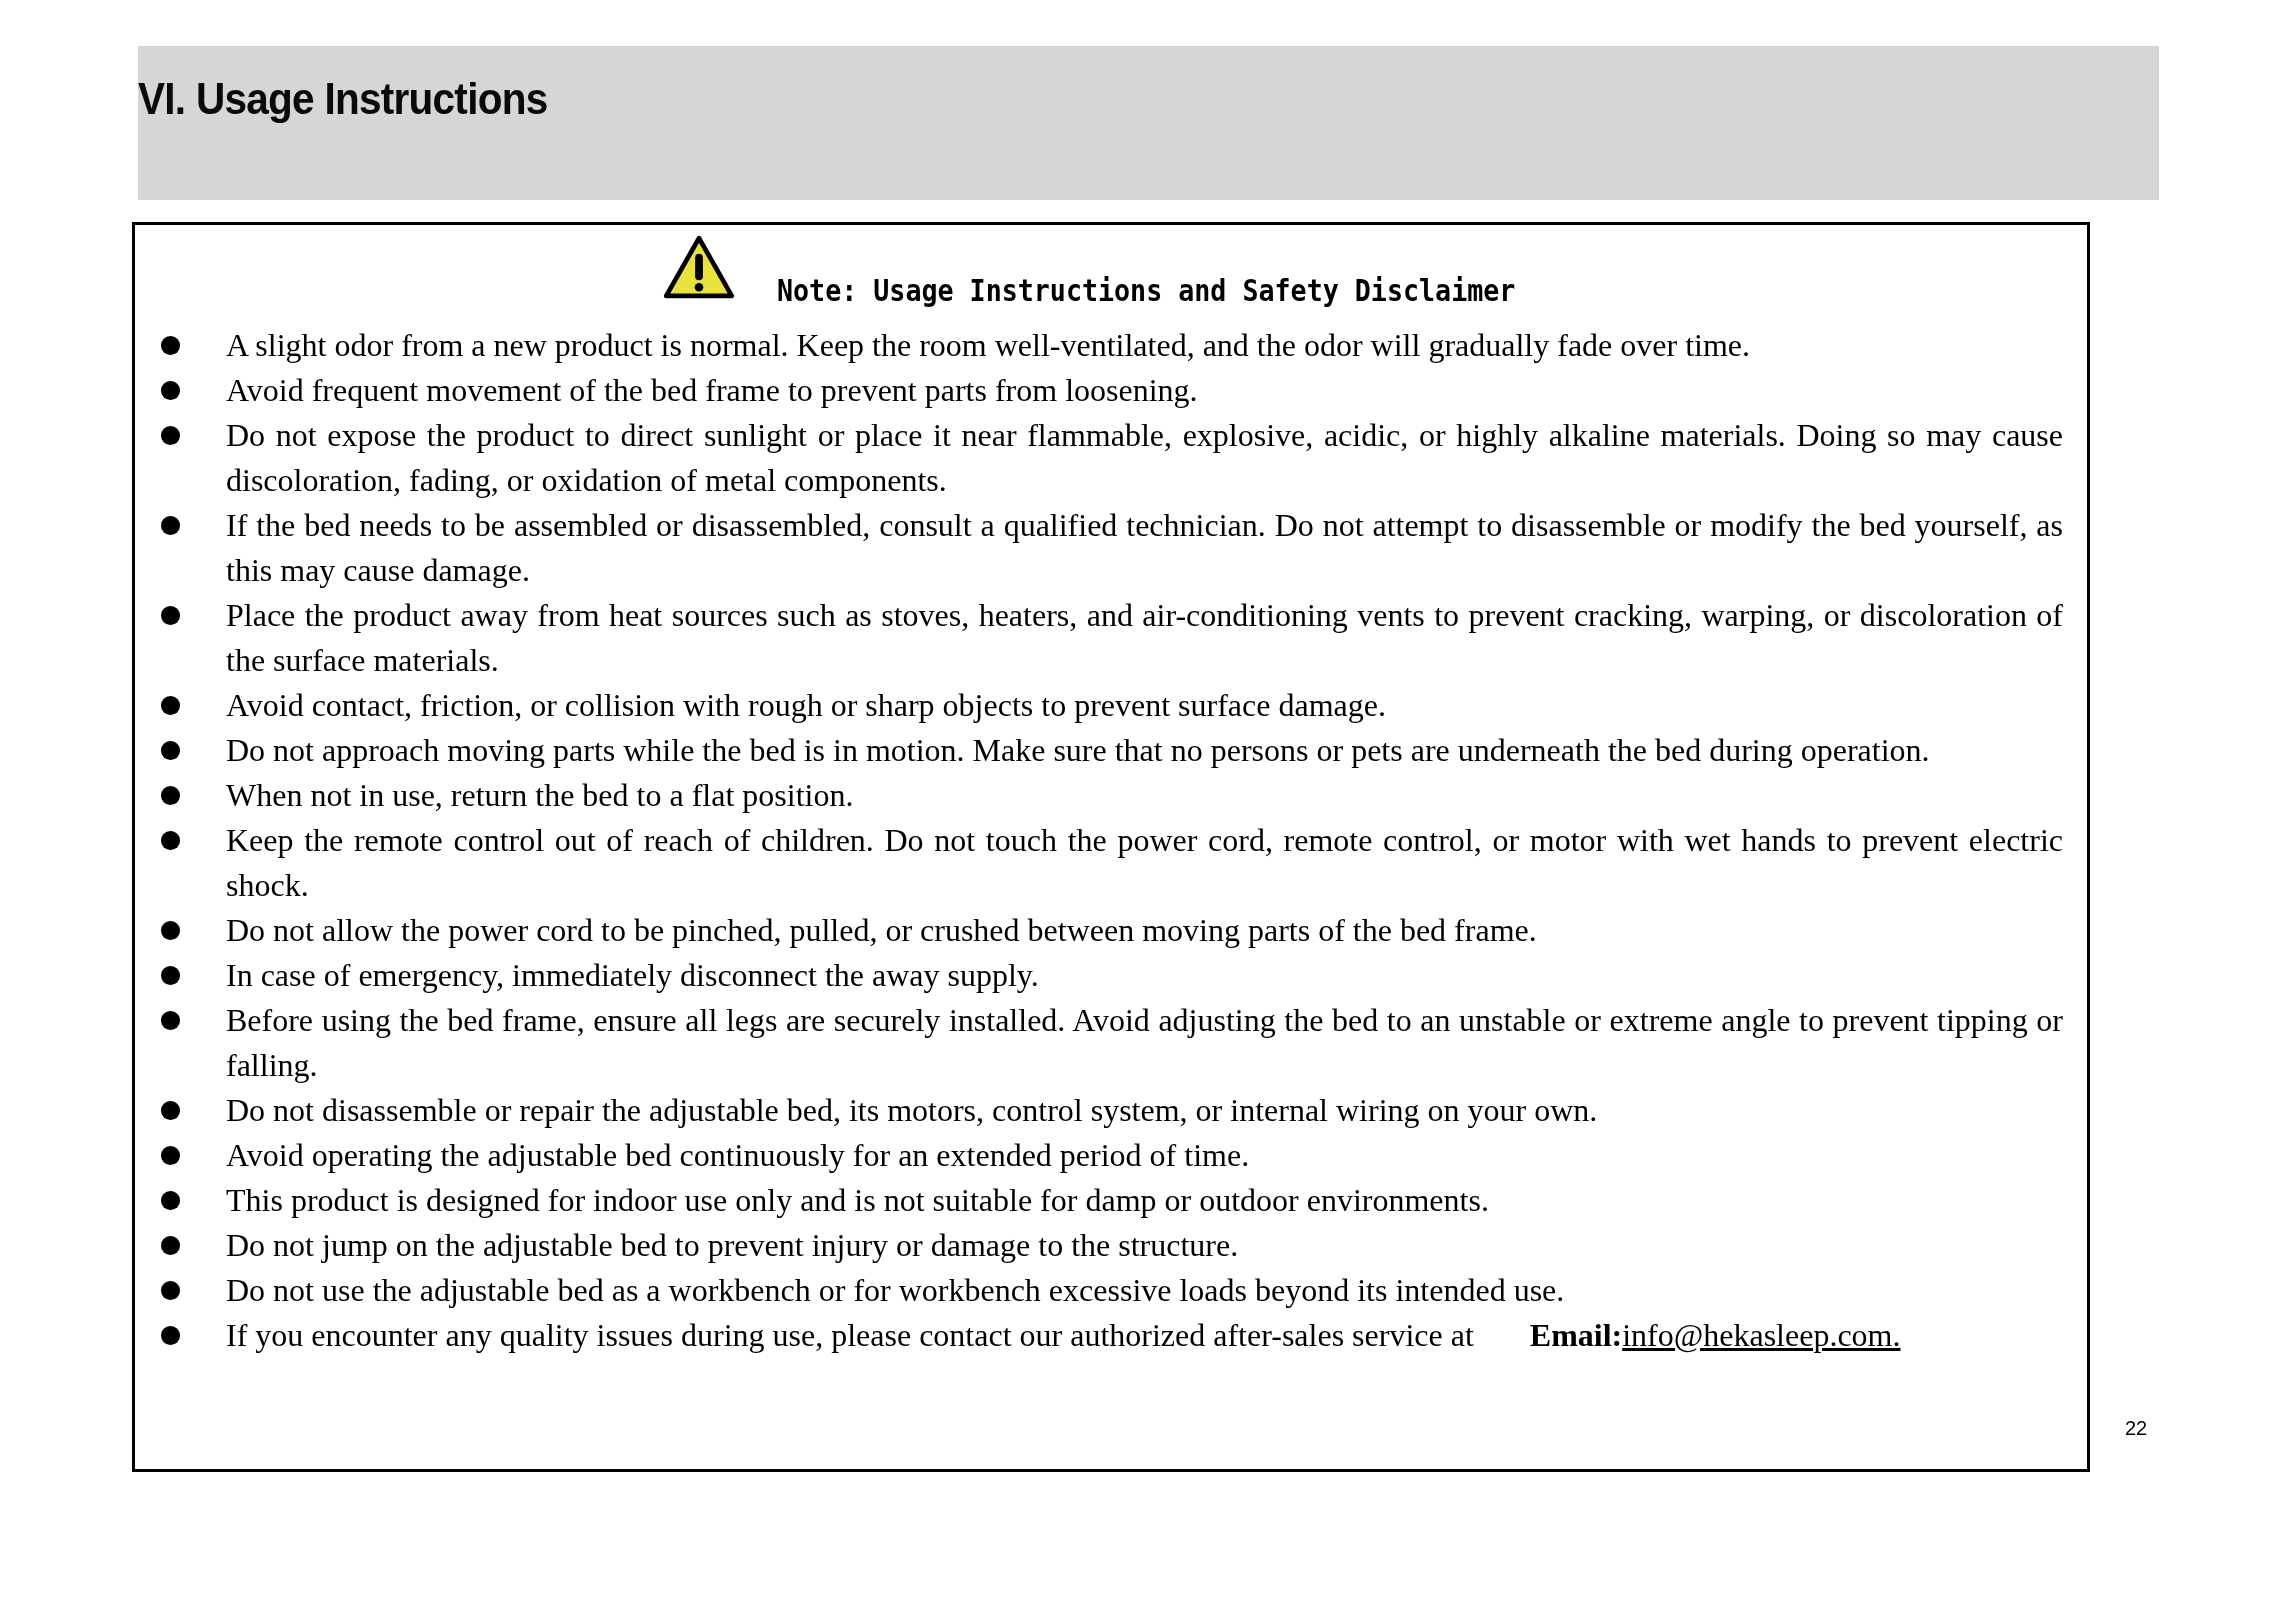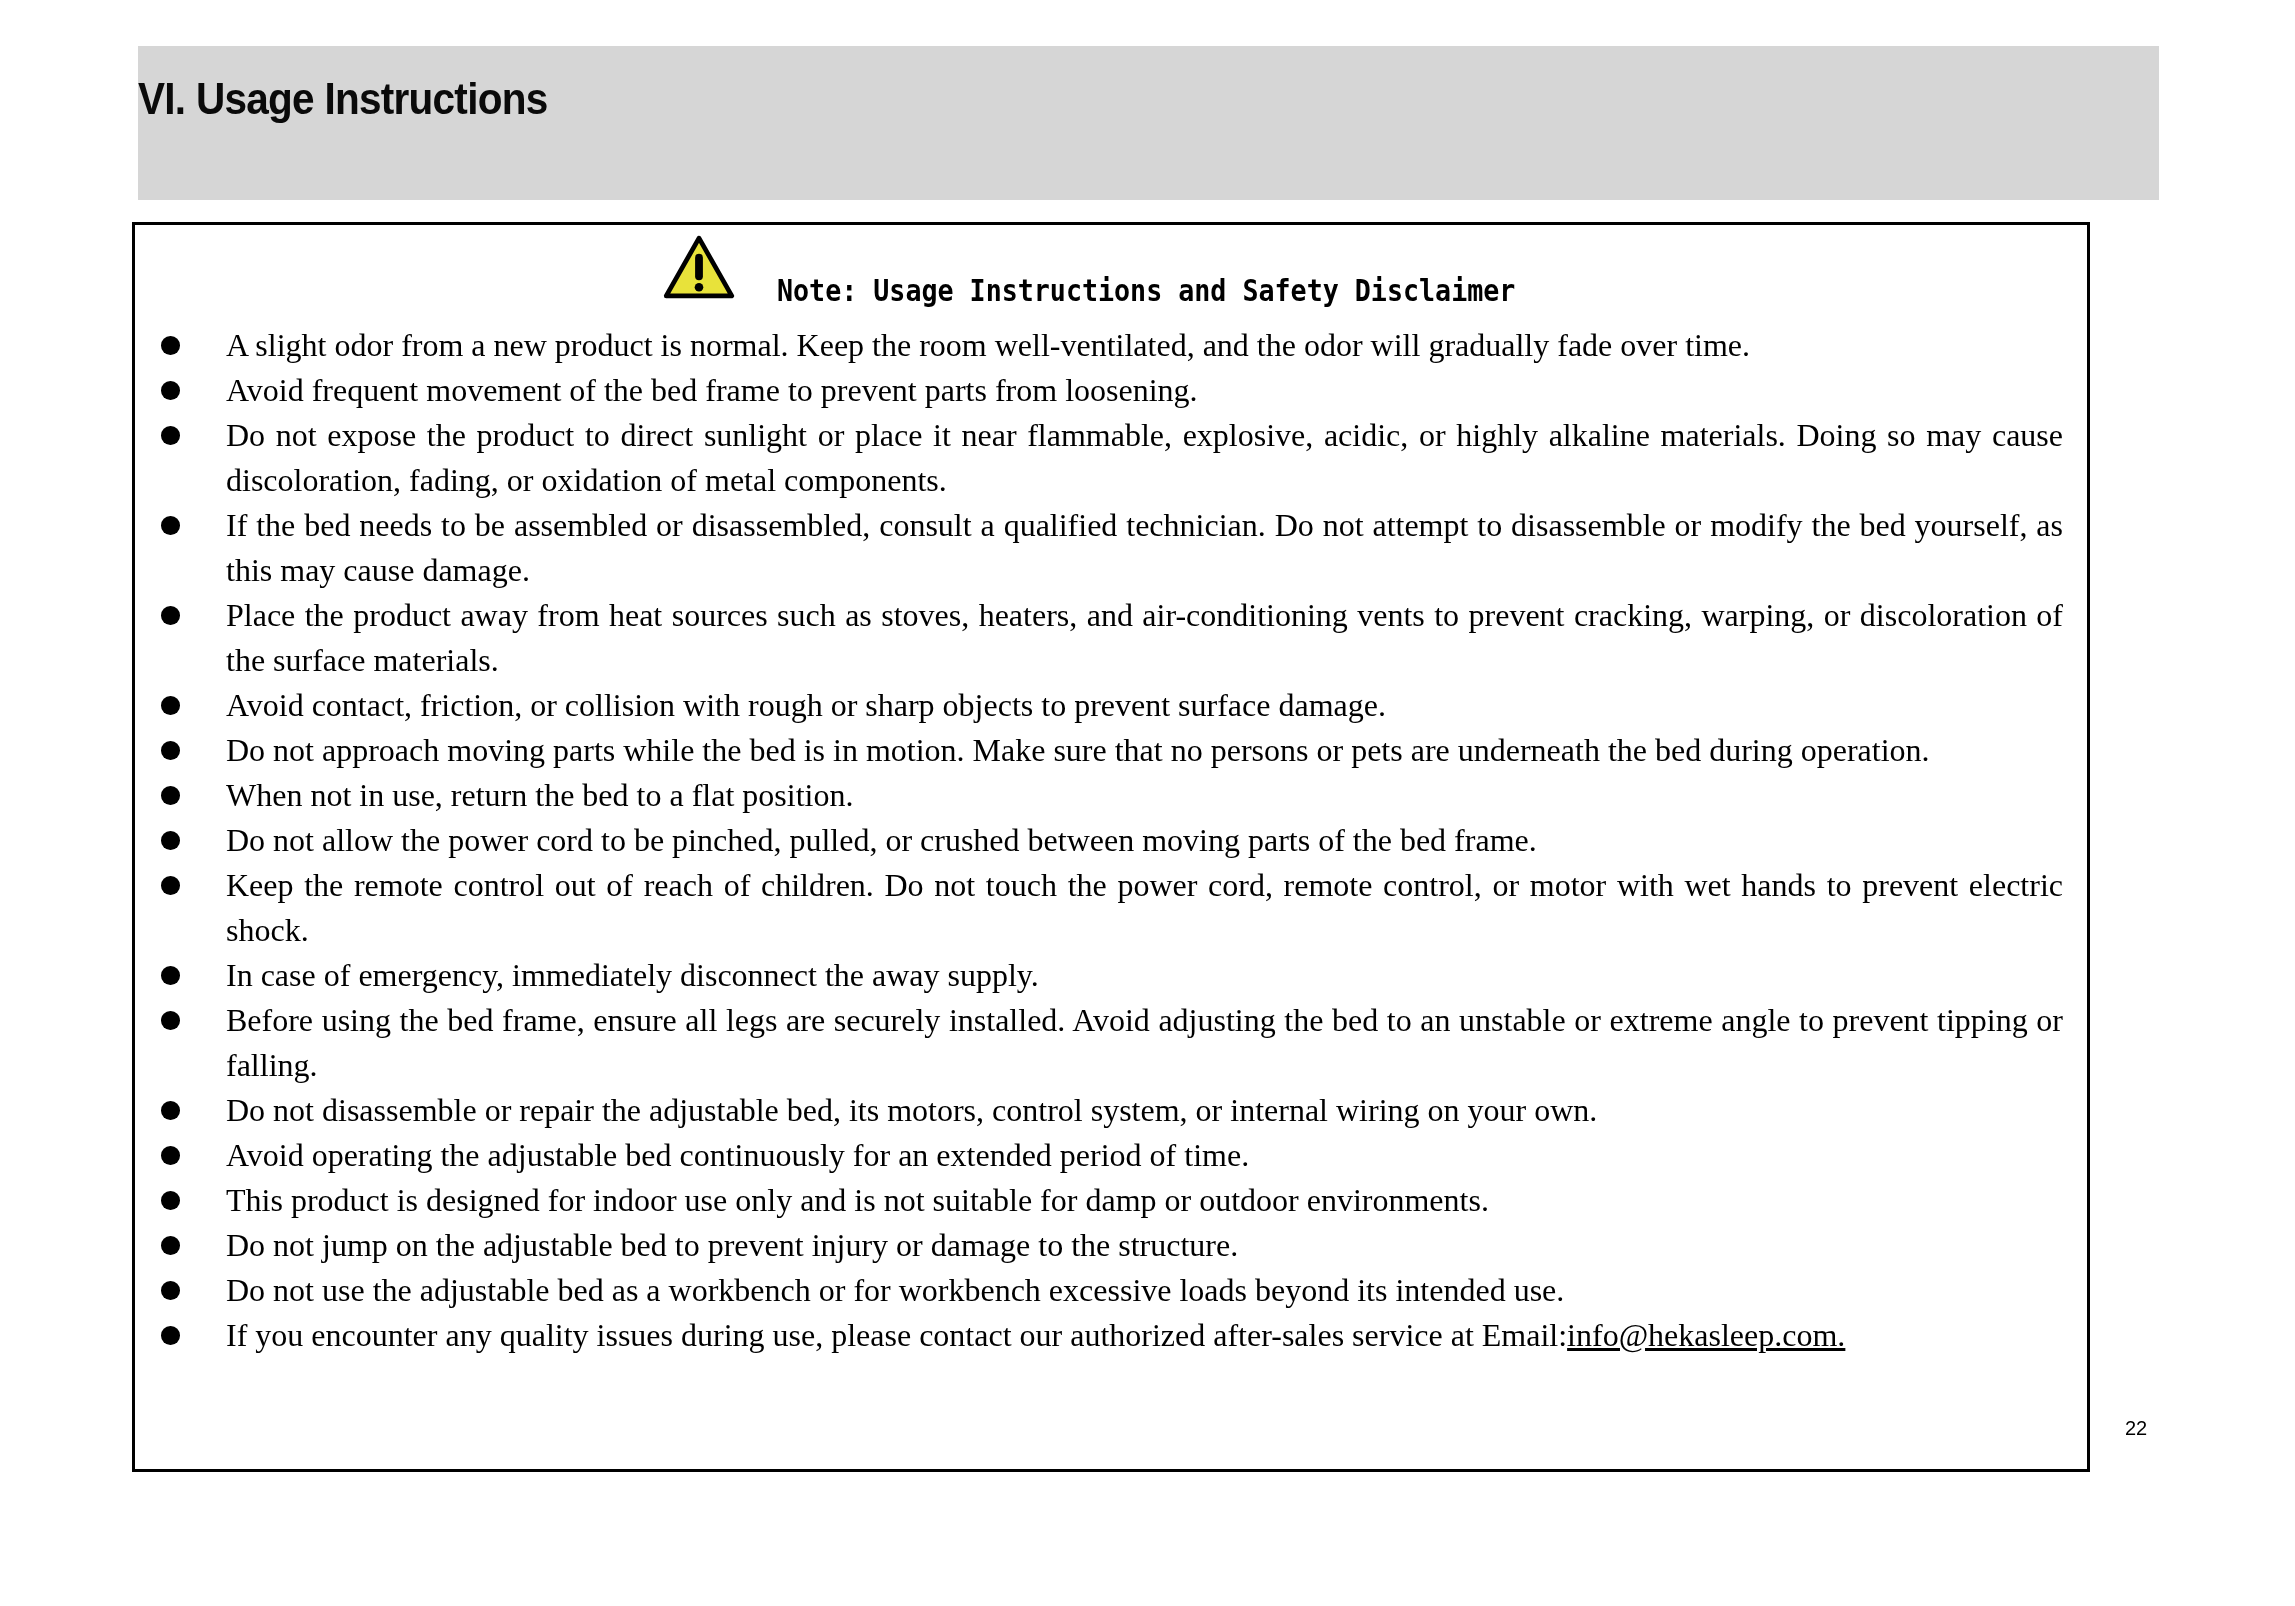--- a/index.html
+++ b/index.html
@@ -29,21 +29,21 @@
   .list li {
     position:relative; padding-left:67px;
     font-family:"Liberation Serif", serif; font-size:32px; line-height:45px;
     color:#000; text-align:justify;
   }
   .list li .bullet {
     position:absolute; left:2.3px; top:13.2px; width:18.7px; height:18.7px;
     border-radius:50%; background:#000;
   }
   .list li.single { text-align:left; }
-  .email-label { font-weight:normal; }
+  .email-label { font-weight:bold;margin-left:48px; }
   .email-link { font-weight:normal; text-decoration:underline; color:#000; }
   .page-number {
     position:absolute; left:2125px; top:1413px;
     font-family:"Liberation Sans", sans-serif; font-size:20px; line-height:31px; color:#000;
   }
 </style>
 </head>
 <body>
 
 <div class="header-band"></div>
@@ -60,22 +60,22 @@
 
 <ul class="list" id="items-list">
     <li><span class="bullet"></span><span>A slight odor from a new product is normal. Keep the room well-ventilated, and the odor will gradually fade over time.</span></li>
     <li><span class="bullet"></span><span>Avoid frequent movement of the bed frame to prevent parts from loosening.</span></li>
     <li><span class="bullet"></span><span>Do not expose the product to direct sunlight or place it near flammable, explosive, acidic, or highly alkaline materials. Doing so may cause discoloration, fading, or oxidation of metal components.</span></li>
     <li><span class="bullet"></span><span>If the bed needs to be assembled or disassembled, consult a qualified technician. Do not attempt to disassemble or modify the bed yourself, as this may cause damage.</span></li>
     <li><span class="bullet"></span><span>Place the product away from heat sources such as stoves, heaters, and air-conditioning vents to prevent cracking, warping, or discoloration of the surface materials.</span></li>
     <li><span class="bullet"></span><span>Avoid contact, friction, or collision with rough or sharp objects to prevent surface damage.</span></li>
     <li><span class="bullet"></span><span>Do not approach moving parts while the bed is in motion. Make sure that no persons or pets are underneath the bed during operation.</span></li>
     <li><span class="bullet"></span><span>When not in use, return the bed to a flat position.</span></li>
+    <li><span class="bullet"></span><span>Keep the remote control out of reach of children. Do not touch the power cord, remote control, or motor with wet hands to prevent electric shock.</span></li>
     <li><span class="bullet"></span><span>Do not allow the power cord to be pinched, pulled, or crushed between moving parts of the bed frame.</span></li>
-    <li><span class="bullet"></span><span>Keep the remote control out of reach of children. Do not touch the power cord, remote control, or motor with wet hands to prevent electric shock.</span></li>
     <li><span class="bullet"></span><span>In case of emergency, immediately disconnect the away supply.</span></li>
     <li><span class="bullet"></span><span>Before using the bed frame, ensure all legs are securely installed. Avoid adjusting the bed to an unstable or extreme angle to prevent tipping or falling.</span></li>
     <li><span class="bullet"></span><span>Do not disassemble or repair the adjustable bed, its motors, control system, or internal wiring on your own.</span></li>
     <li><span class="bullet"></span><span>Avoid operating the adjustable bed continuously for an extended period of time.</span></li>
     <li><span class="bullet"></span><span>This product is designed for indoor use only and is not suitable for damp or outdoor environments.</span></li>
     <li><span class="bullet"></span><span>Do not jump on the adjustable bed to prevent injury or damage to the structure.</span></li>
     <li><span class="bullet"></span><span>Do not use the adjustable bed as a workbench or for workbench excessive loads beyond its intended use.</span></li>
     <li class="single"><span class="bullet"></span><span>If you encounter any quality issues during use, please contact our authorized after-sales service at </span><span class="email-label">Email:</span><a class="email-link">info@hekasleep.com.</a></li>
   </ul>
 

